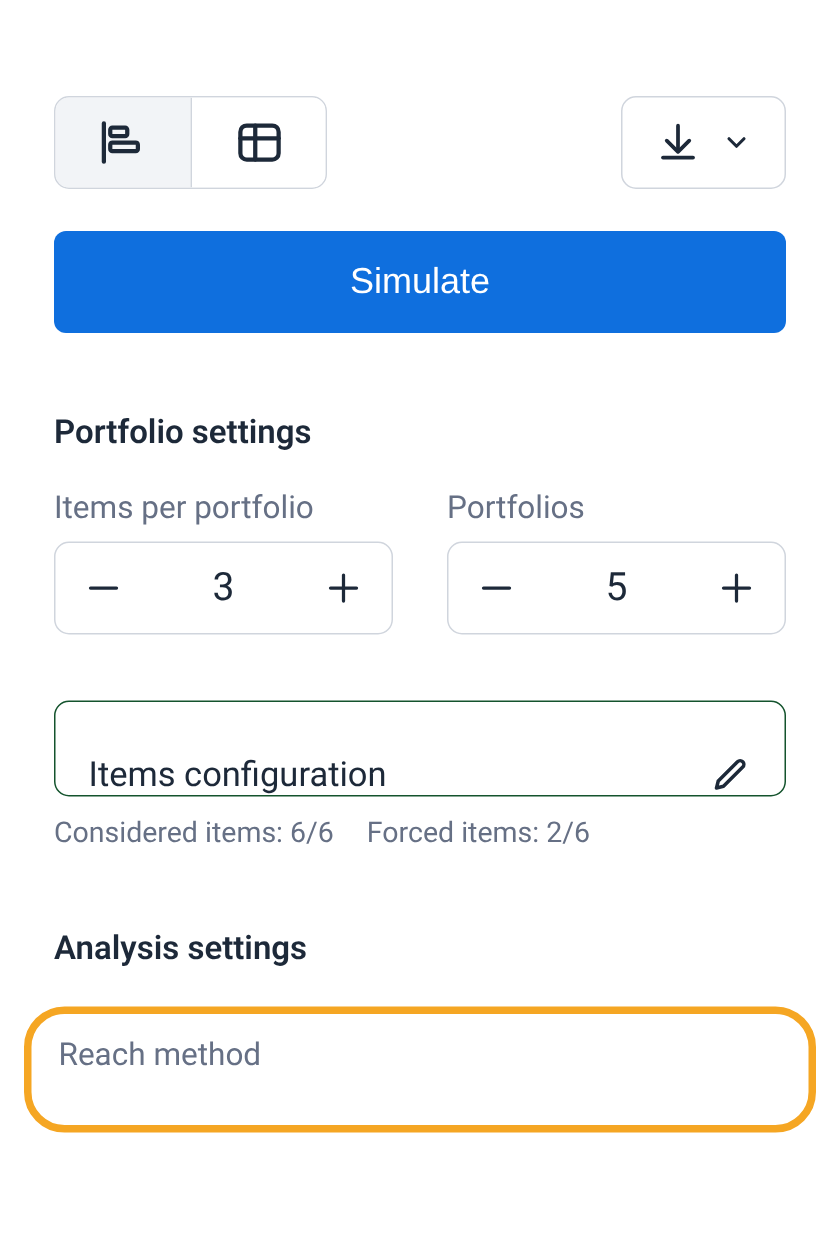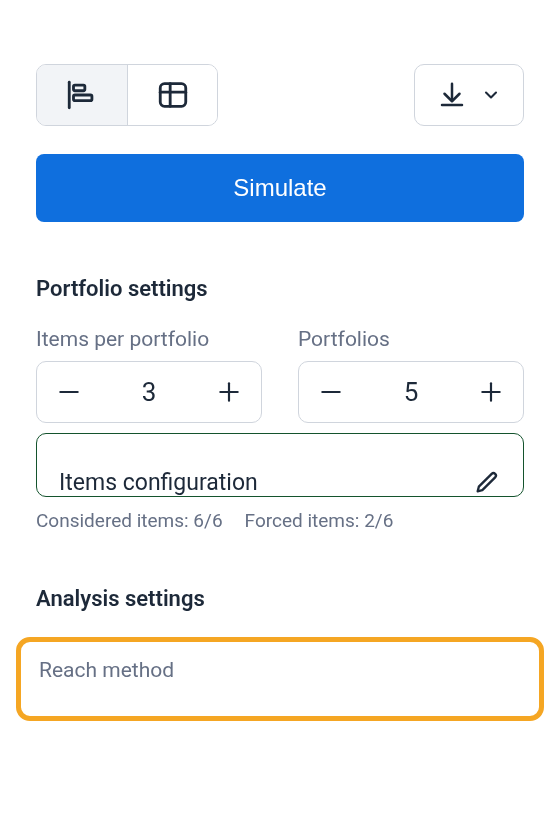--- a/index.html
+++ b/index.html
@@ -88,21 +88,21 @@
 
   
   .field-label {
     font-size: 21px;
     color: #667085;
     margin-bottom: 10px;
   }
   .two-col {
     display: flex;
     gap: 36px;
-    margin-bottom: 10px;
+    margin-bottom: 44px;
   }
   .col {
     flex: 1;
   }
   .stepper {
     border: 1px solid #d0d5dd;
     border-radius: 10px;
     height: 62px;
     display: flex;
     align-items: center;
@@ -145,21 +145,21 @@
     display: flex;
     gap: 22px;
     font-size: 19px;
     color: #667085;
     margin-bottom: 54px;
   }
 
   
   .highlight {
     border: 5px solid #f5a623;
-    border-radius: 14px;
+    border-radius: 27px;
     padding: 16px 18px 24px 18px;
     margin: 0 -20px;
   }
 
   .select {
     border: 1px solid #d0d5dd;
     border-radius: 10px;
     height: 60px;
     display: flex;
     align-items: center;

